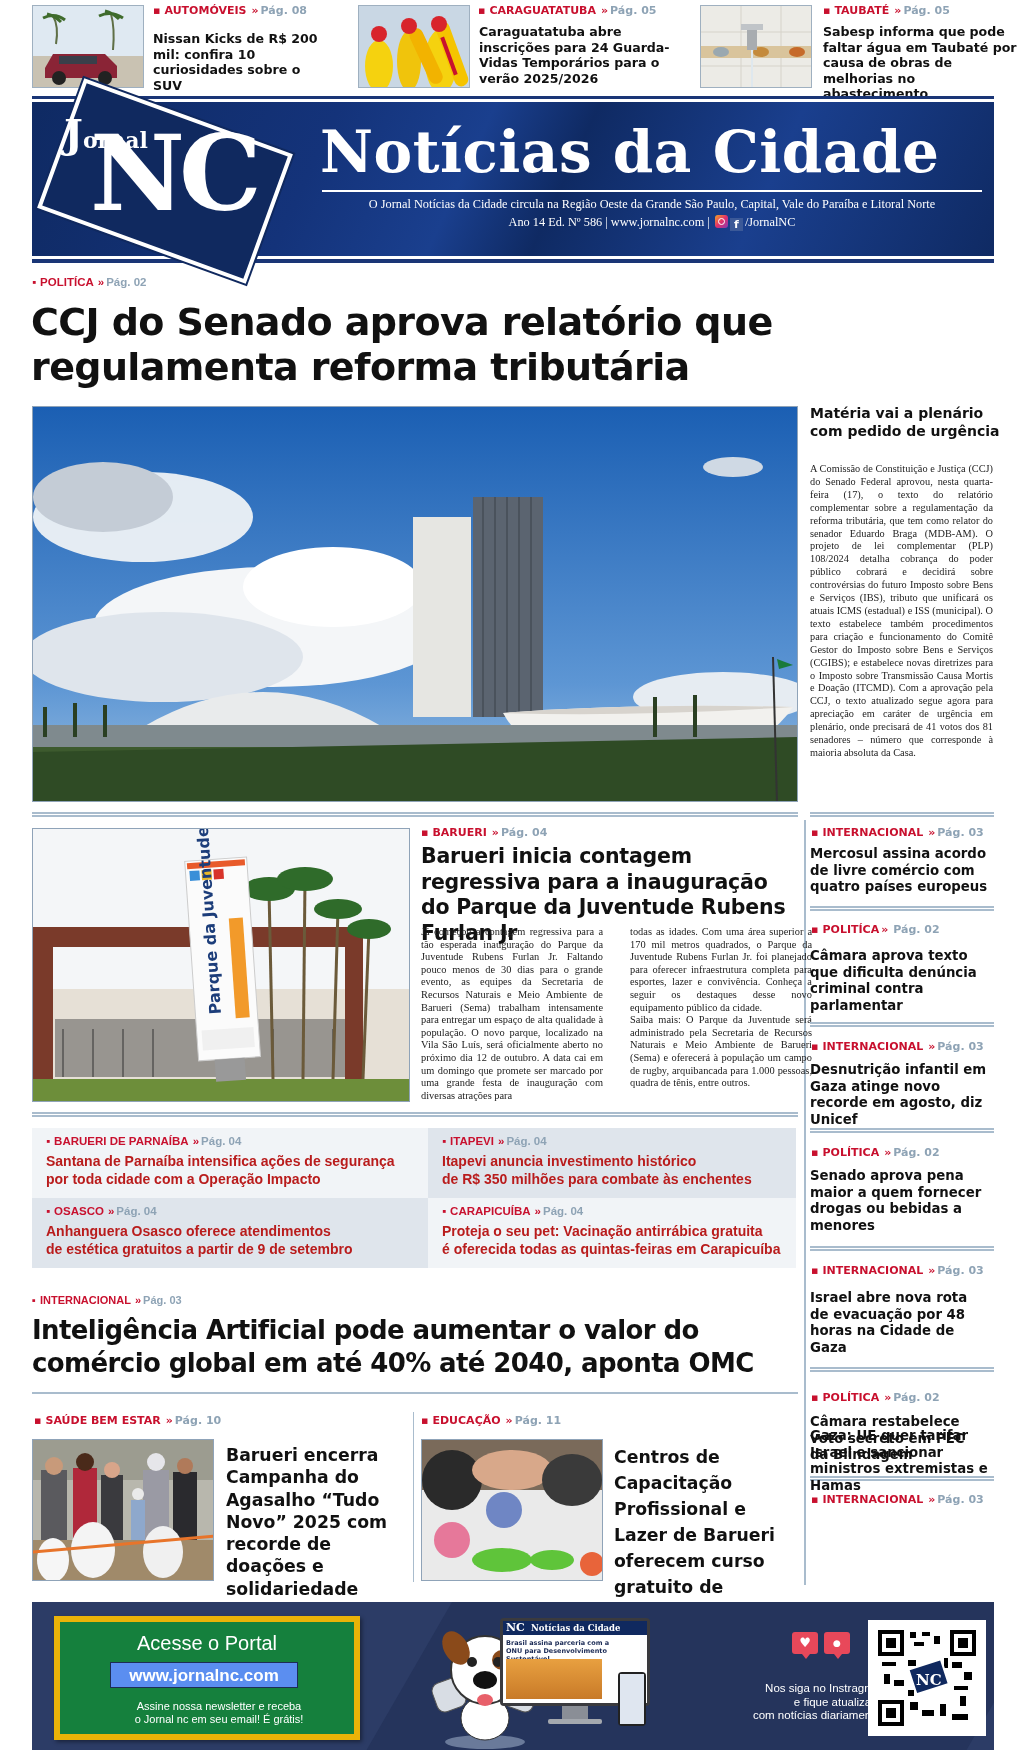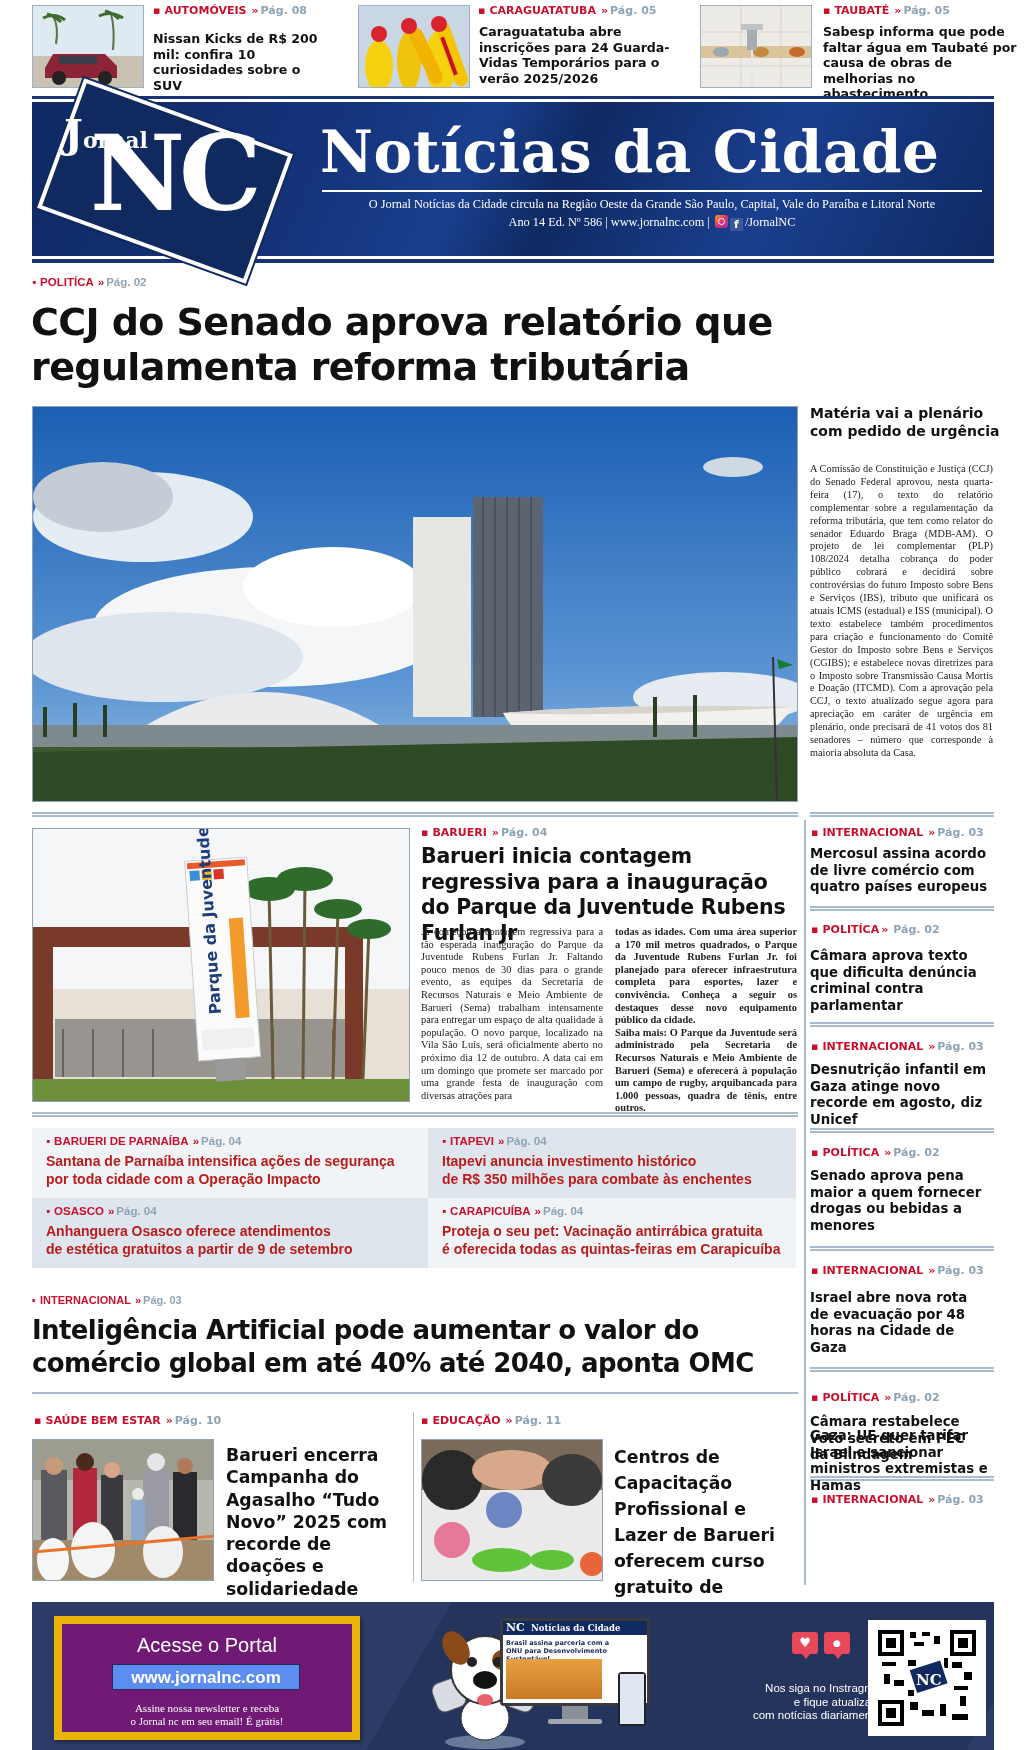--- a/index.html
+++ b/index.html
@@ -50,24 +50,24 @@
   .side-title { font-weight: bold; font-size: 13.3px; line-height: 16.6px; color: #111; }
 
   
   .grid-cell { position: absolute; width: 396px; height: 70px; padding: 7px 14px; }
   .grid-cell .kicker { font-family: "Liberation Sans", sans-serif; font-size: 11.5px; }
   .grid-cell .gt { font-family: "Liberation Sans", sans-serif; font-weight: bold; font-size: 14px; line-height: 17.5px; color: #b91c1c; margin-top: 6px; white-space: nowrap; }
 
   
   .banner { position: absolute; left: 32px; top: 1602px; width: 962px; height: 148px; background: #2c3c66; overflow: hidden; }
   .banner-slant { position: absolute; left: 420px; top: 0; width: 600px; height: 148px; background: #25345c; transform: skewX(-30deg); transform-origin: top left; }
-  .portal-box { position: absolute; left: 22px; top: 14px; width: 306px; height: 124px; border: 8px solid #eab308; background: #701a75; box-shadow: 2px 2px 4px rgba(0,0,0,.4); }
+  .portal-box { position: absolute; left: 22px; top: 14px; width: 306px; height: 124px; border: 6px solid #eab308; background: #15803d; box-shadow: 2px 2px 4px rgba(0,0,0,.4); }
   .portal-title { position: absolute; left: 0; top: 10px; width: 100%; text-align: center; font-family: "Liberation Sans", sans-serif; font-size: 20px; color: #fff; }
   .portal-url { position: absolute; left: 50px; top: 40px; width: 188px; height: 26px; background: #5b8ef0; border: 1px solid #1d2d55; text-align: center; font-family: "Liberation Sans", sans-serif; font-weight: bold; font-size: 17px; line-height: 25px; color: #fff; }
-  .portal-note { position: absolute; left: 0; top: 78px; width: 100%; text-align: center; font-family: Liberation Serif, serif; font-size: 11px; line-height: 13px; color: #fff; }
+  .portal-note { position: absolute; left: 12px; top: 78px; width: 100%; text-align: center; font-family: Liberation Sans, sans-serif; font-size: 11px; line-height: 13px; color: #fff; }
   .follow-text { position: absolute; left: 640px; top: 80px; width: 212px; text-align: right; font-family: "Liberation Sans", sans-serif; font-size: 11.5px; line-height: 13.5px; color: #fff; }
   .soc-bubble { position: absolute; top: 30px; width: 26px; height: 22px; background: #e8485a; border-radius: 3px; color: #fff; text-align: center; font-size: 13px; line-height: 22px; }
   .soc-bubble::after { content: ""; position: absolute; left: 10px; bottom: -5px; border-left: 4px solid transparent; border-right: 4px solid transparent; border-top: 5px solid #e8485a; }
   .qr { position: absolute; left: 836px; top: 18px; width: 118px; height: 116px; background: #fff; padding: 10px; }
 </style>
 </head>
 <body>
 
 <div>
 
@@ -252,21 +252,21 @@
     </g>
     <text x="188" y="185" transform="rotate(-94 188 185)" font-family="DejaVu Sans, sans-serif" font-weight="bold" font-size="16" fill="#1c3d7a">Parque da Juventude</text>
   </svg>
 </div>
 
 <div class="abs kicker" style="left:421px; top:826px;">
   <span class="bullet">▪</span><span class="sec">BARUERI</span><span class="sep" style="margin-left:5px">»</span><span class="pg">Pág. 04</span>
 </div>
 <h2 class="abs hl" style="left:421px; top:844px; width:380px; font-size:20.5px; line-height:25.5px; letter-spacing:-0.2px;">Barueri inicia contagem regressiva para a inauguração do Parque da Juventude Rubens Furlan Jr</h2>
 <p class="abs serif-body" style="left:421px; top:926px; width:182px;">Já começou a contagem regressiva para a tão esperada inauguração do Parque da Juventude Rubens Furlan Jr. Faltando pouco menos de 30 dias para o grande evento, as equipes da Secretaria de Recursos Naturais e Meio Ambiente de Barueri (Sema) trabalham intensamente para entregar um espaço de alta qualidade à população. O novo parque, localizado na Vila São Luís, será oficialmente aberto no próximo dia 12 de outubro. A data cai em um domingo que promete ser marcado por uma grande festa de inauguração com diversas atrações para</p>
-<div class="abs" style="left:615px; top:926px; width:182px;font-weight:bold;">
+<div class="abs" style="left:630px; top:926px; width:182px;">
   <p class="serif-body">todas as idades. Com uma área superior a 170 mil metros quadrados, o Parque da Juventude Rubens Furlan Jr. foi planejado para oferecer infraestrutura completa para esportes, lazer e convivência. Conheça a seguir os destaques desse novo equipamento público da cidade.</p>
   <p class="serif-body">Saiba mais: O Parque da Juventude será administrado pela Secretaria de Recursos Naturais e Meio Ambiente de Barueri (Sema) e oferecerá à população um campo de rugby, arquibancada para 1.000 pessoas, quadra de tênis, entre outros.</p>
 </div>
 
 <div class="rule-double" style="left:32px; top:1112px; width:766px;"></div>
 
 <div>
   <div class="grid-cell" style="left:32px; top:1128px; background:#f1f4f7;">
     <div class="kicker"><span class="bullet">▪</span><span class="sec">BARUERI DE PARNAÍBA</span><span class="sep" style="margin-left:4px">»</span><span class="pg">Pág. 04</span></div>
     <div class="gt">

